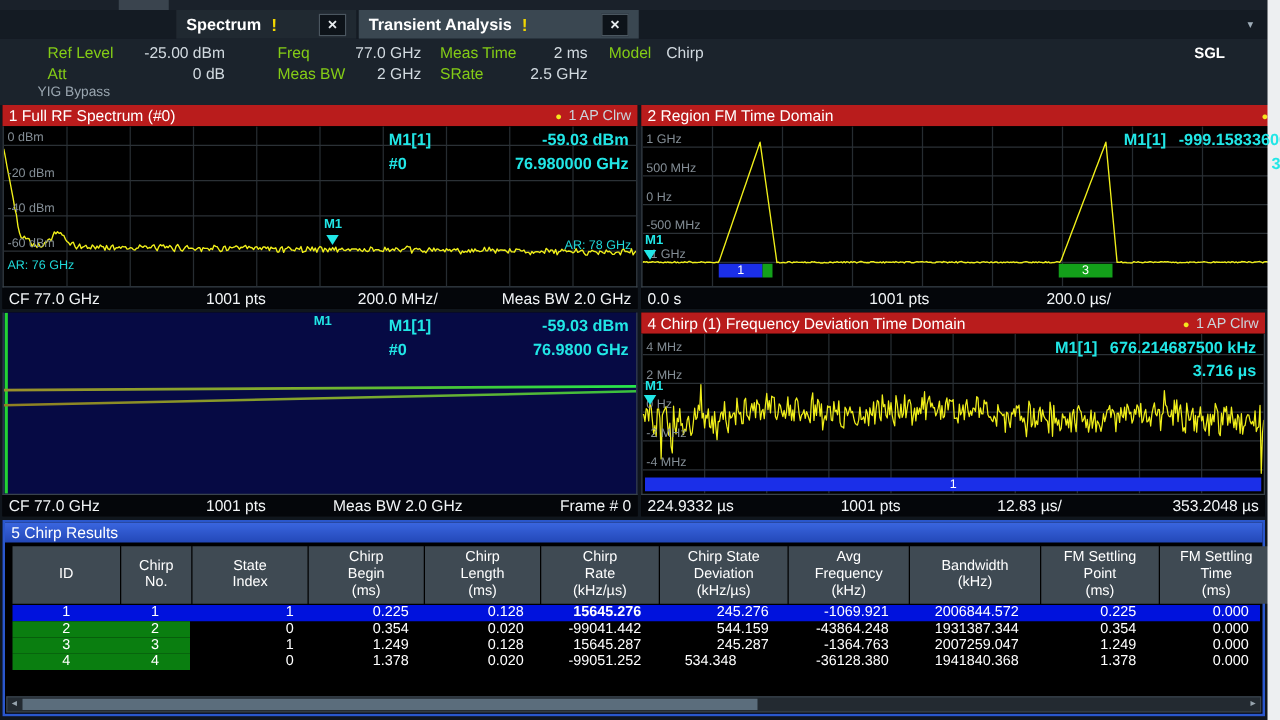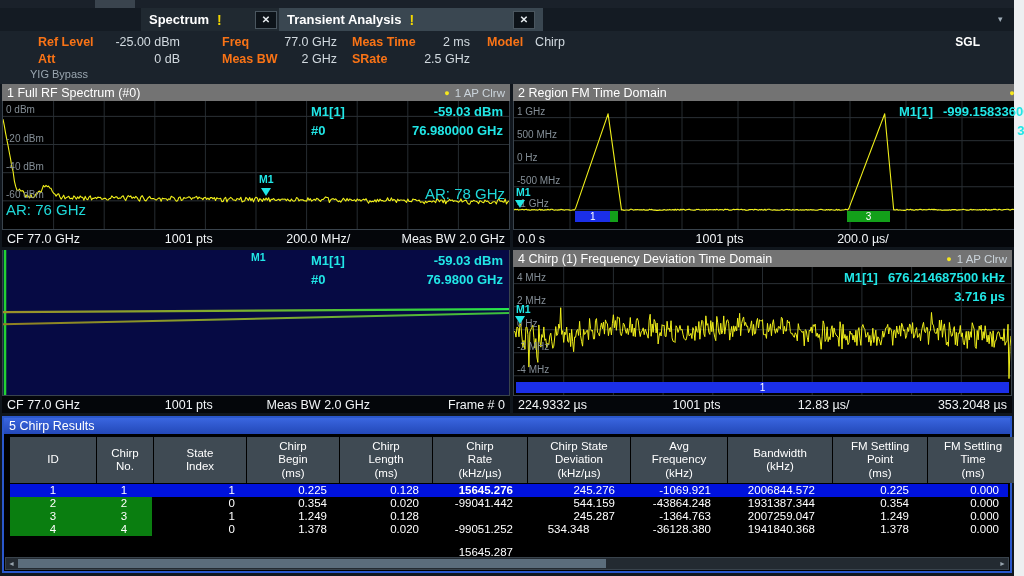--- a/index.html
+++ b/index.html
@@ -20,44 +20,44 @@
   .gicon i:nth-child(1){background:#eaf3fa}.gicon i:nth-child(2){background:#9cc8e8}
   .gicon i:nth-child(3){background:#9cc8e8}.gicon i:nth-child(4){background:#4d88b8}
   .warn{color:#f2d600;font-weight:700;font-size:14px}
   .xbox{width:20px;height:16px;margin-left:auto;border:1px solid #4a565f;background:#0d1319;
         color:#e8edf0;font-size:10px;font-weight:700;display:flex;align-items:center;justify-content:center}
   .caret{position:absolute;left:998px;top:6px;font-size:9px;color:#9fadb8}
 
   
   .hdr{position:absolute;left:0;top:31px;width:1014px;height:53px;background:#1b232c;font-size:12.5px}
   .field{position:absolute;display:flex;justify-content:space-between}
-  .fl{font-weight:700;color:#f97316}
+  .fl{font-weight:400;color:#84cc16}
   .fv{color:#d2dae0;text-align:right}
   .sgl{position:absolute;right:34px;top:4px;font-weight:700;color:#fff;font-size:12px}
   .yig{position:absolute;left:30px;top:37px;font-size:11px;color:#9aa6b0}
 
   
   .panel{position:absolute;display:flex;flex-direction:column;background:#000}
-  .ptitle{flex:0 0 17px;background:#737373;display:flex;align-items:center;padding:0 5px;
+  .ptitle{flex:0 0 17px;background:#b91c1c;display:flex;align-items:center;padding:0 5px;
           font-size:12.5px;color:#fff;position:relative}
   .tind{position:absolute;right:5px;top:0;height:17px;display:flex;gap:5px;align-items:center;
         font-size:11.5px;color:#cbd4db}
   .dot{color:#f5e71e;font-size:9px}
   .graph{flex:1;position:relative;background:#000;border:1px solid #39434c;border-top:none;overflow:hidden}
   .graph.sgram{background:#060a44}
   .pfooter{flex:0 0 17px;background:#04060a;display:grid;grid-template-columns:24% 25% 27% 24%;
            align-items:center;font-size:12.5px;color:#f2f5f7;padding:0 5px}
   .pfooter span:nth-child(2),.pfooter span:nth-child(3){text-align:center}
   .pfooter span:nth-child(4){text-align:right}
   .ytick{position:absolute;left:3px;transform:translateY(-105%);font-size:10px;color:#848e96;white-space:nowrap}
   .mk{position:absolute;top:3px;right:6px;color:#21e6e6;font-size:13px;font-weight:700;
       display:flex;flex-direction:column;gap:4px;z-index:5}
   .mk .mline{display:flex;justify-content:flex-end;gap:10px}
   .mk.wide .mline{justify-content:space-between;width:192px}
-  .ar{position:absolute;font-size:15px;color:#1fd8d8;z-index:4}
+  .ar{position:absolute;font-size:10px;color:#1fd8d8;z-index:4}
   .tri{position:absolute;width:0;height:0;border-left:5px solid transparent;
        border-right:5px solid transparent;border-top:8px solid #21e6e6;z-index:6}
   .mlabel{position:absolute;color:#21e6e6;font-size:10.5px;font-weight:700;z-index:6}
   .rbar{position:absolute;height:11px;display:flex;align-items:center;justify-content:center;
         font-size:10px;color:#fff;z-index:3}
 
   
   .cscale{position:absolute;left:205px;right:3px;top:1px;height:15px;
           background:linear-gradient(90deg,#1728b8 0%,#1e7ee0 14%,#2fd4e8 26%,#2ee87a 40%,#3edc35 50%,#b4e427 64%,#f4ea1e 74%,#f5a714 86%,#ef2808 97%,#e80808 100%)}
   .cscale span{position:absolute;top:0;line-height:15px;font-size:10.5px;font-weight:700}
@@ -97,21 +97,21 @@
   <div class="topstrip">
       <div class="seg"></div>
     </div>
 
   <div class="tabbar">
     <div class="tab" style="left:141px;width:144px">
       <span>Spectrum</span>
       <span class="warn">!</span>
       <span class="xbox">✕</span>
     </div>
-    <div class="tab active" style="left:279px;width:264px">
+    <div class="tab active" style="left:287px;width:224px">
       <span>Transient Analysis</span>
       <span class="warn">!</span>
       <span class="xbox">✕</span>
     </div>
     <span class="caret">▾</span>
   </div>
 
   <div class="hdr">
     <span class="field" style="left:38px;top:4px;width:142px">
       <span class="fl">Ref Level</span>
@@ -403,21 +403,21 @@
           <div class="td" style="width: 104px;">1931387.344</div>
           <div class="td" style="width: 94px;">0.354</div>
           <div class="td" style="width: 90px;">0.000</div>
         </div>
         <div class="tr green2">
           <div class="td ctr greenbg" style="width: 86px;">3</div>
           <div class="td ctr greenbg" style="width: 56px;">3</div>
           <div class="td" style="width: 92px;">1</div>
           <div class="td" style="width: 92px;">1.249</div>
           <div class="td" style="width: 92px;">0.128</div>
-          <div class="td" style="width: 94px; margin-top: 36px;">15645.287</div>
+          <div class="td" style="width: 94px;">15645.287</div>
           <div class="td" style="width: 102px;">245.287</div>
           <div class="td" style="width: 96px;">-1364.763</div>
           <div class="td" style="width: 104px;">2007259.047</div>
           <div class="td" style="width: 94px;">1.249</div>
           <div class="td" style="width: 90px;">0.000</div>
         </div>
         <div class="tr green2">
           <div class="td ctr greenbg" style="width: 86px;">4</div>
           <div class="td ctr greenbg" style="width: 56px;">4</div>
           <div class="td" style="width: 92px;">0</div>

